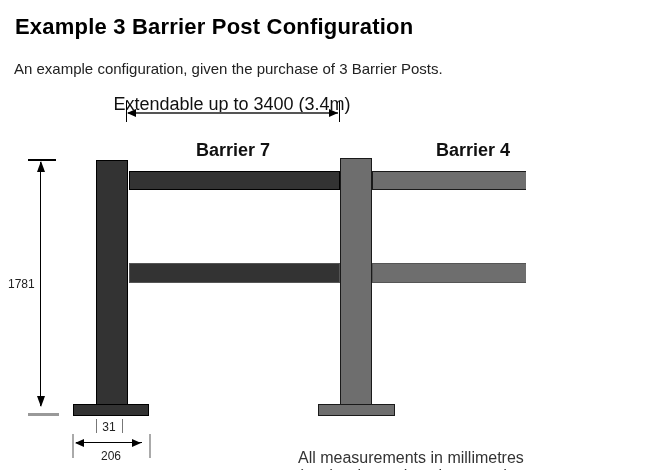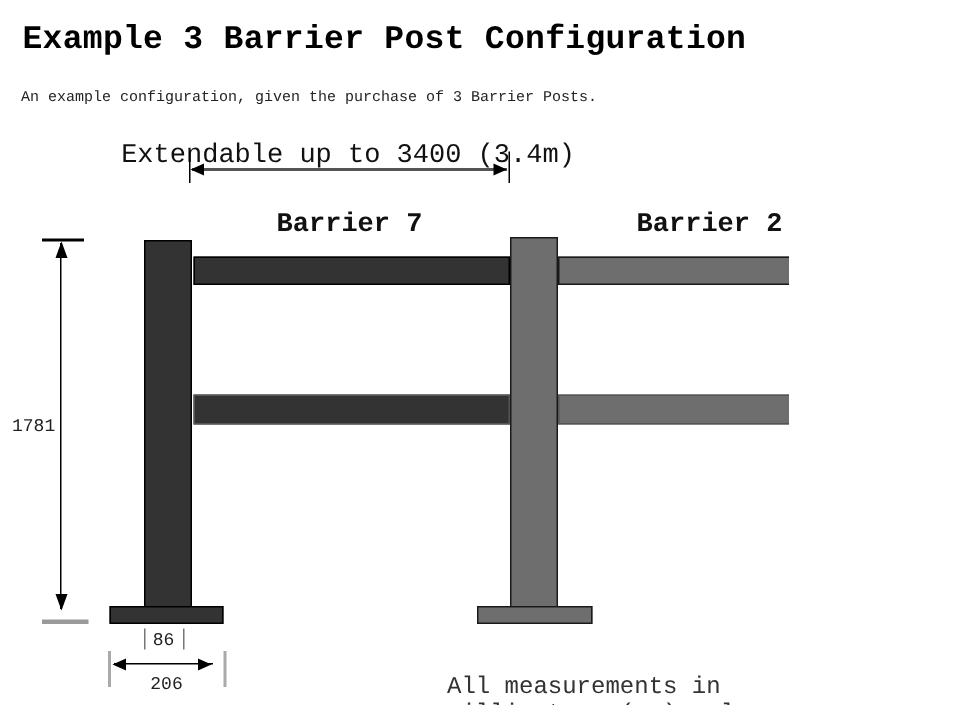--- a/index.html
+++ b/index.html
@@ -1,22 +1,22 @@
 <!DOCTYPE html>
 <html><head>
 <meta charset="utf-8">
 <style>
   html,body{margin:0;padding:0;background:#fff;}
   #stage{
     position:relative;width:526px;height:470px;background:#ffffff;
-    font-family:Liberation Mono, monospace;color:#111;overflow:hidden;
+    font-family:Liberation Sans, sans-serif;color:#111;overflow:hidden;
   }
   .abs{position:absolute;}
   .title{left:15px;top:14px;font-size:22px;font-weight:bold;letter-spacing:.2px;color:#000;}
-  .subtitle{left:14px;top:60px;font-size:10px;color:#222;}
+  .subtitle{left:14px;top:60px;font-size:15px;color:#222;}
   .footnote{left:298px;top:449px;font-size:16px;color:#333;}
 
   .lbl{font-size:18px;color:#111;white-space:nowrap;}
   .lbl-bold{font-weight:bold;}
   .centered{transform:translateX(-50%);}
 
   .shape{position:absolute;box-sizing:border-box;border:1px solid #000;}
   .dark{background:#333333;}
   .gray{background:#6e6e6e;border-color:#1a1a1a;}
   .rail{z-index:1;}
@@ -41,21 +41,21 @@
   <div class="abs subtitle">An example configuration, given the purchase of 3 Barrier Posts.</div>
 
   <div class="abs lbl centered" style="left:232px;top:94px;">Extendable up to 3400 (3.4m)</div>
   <div class="line" style="left:126px;top:101px;width:1px;height:21px;"></div>
   <div class="line" style="left:339px;top:101px;width:1px;height:21px;"></div>
   <div class="line" style="left:128px;top:112px;width:210px;height:2px;background:#555;"></div>
   <div class="arrow arrow-left" style="left:127px;top:109px;"></div>
   <div class="arrow arrow-right" style="left:329px;top:109px;"></div>
 
   <div class="abs lbl lbl-bold centered" style="left:233px;top:140px;">Barrier 7</div>
-  <div class="abs lbl lbl-bold centered" style="left:473px;top:140px;">Barrier 2</div>
+  <div class="abs lbl lbl-bold centered" style="left:473px;top:140px;">Barrier 4</div>
   <div class="abs lbl lbl-bold centered" style="left:597px;top:120px;margin-top:25px;">Barrier 3</div>
 
   <div class="shape dark rail" style="left:129px;top:171px;width:211px;height:19px;"></div>
   <div class="shape dark rail" style="left:129px;top:263px;width:211px;height:20px;border-color:#555;"></div>
   <div class="shape gray rail" style="left:372px;top:171px;width:214px;height:19px;"></div>
   <div class="shape gray rail" style="left:372px;top:263px;width:214px;height:20px;border-color:#555;"></div>
 
   <div class="shape dark post" style="left:96px;top:160px;width:32px;height:245px;"></div>
   <div class="shape gray post" style="left:340px;top:158px;width:32px;height:247px;"></div>
   <div class="shape dark post" style="left:585px;top:161px;width:33px;height:244px;"></div>
@@ -66,21 +66,21 @@
 
   <div class="line" style="left:28px;top:159px;width:28px;height:2px;"></div>
   <div class="line" style="left:40px;top:162px;width:1px;height:244px;"></div>
   <div class="arrow arrow-up" style="left:37px;top:161px;"></div>
   <div class="arrow arrow-down" style="left:37px;top:396px;"></div>
   <div class="line" style="left:28px;top:413px;width:31px;height:3px;background:#999999;"></div>
   <div class="abs dim-text" style="left:8px;top:277px;">1781</div>
 
   <div class="line" style="left:96px;top:419px;width:1px;height:14px;background:#777;"></div>
   <div class="line" style="left:122px;top:419px;width:1px;height:14px;background:#777;"></div>
-  <div class="abs dim-text centered" style="left:109px;top:420px;">86</div>
+  <div class="abs dim-text centered" style="left:109px;top:420px;">31</div>
 
   <div class="line" style="left:72px;top:434px;width:2px;height:24px;background:#aaa;"></div>
   <div class="line" style="left:149px;top:434px;width:2px;height:24px;background:#aaa;"></div>
   <div class="line" style="left:76px;top:442px;width:66px;height:1px;"></div>
   <div class="arrow arrow-left" style="left:75px;top:439px;"></div>
   <div class="arrow arrow-right" style="left:132px;top:439px;"></div>
   <div class="abs dim-text centered" style="left:111px;top:449px;">206</div>
 
   <div class="abs footnote">All measurements in millimetres (mm) unless otherwise stated</div>
 

